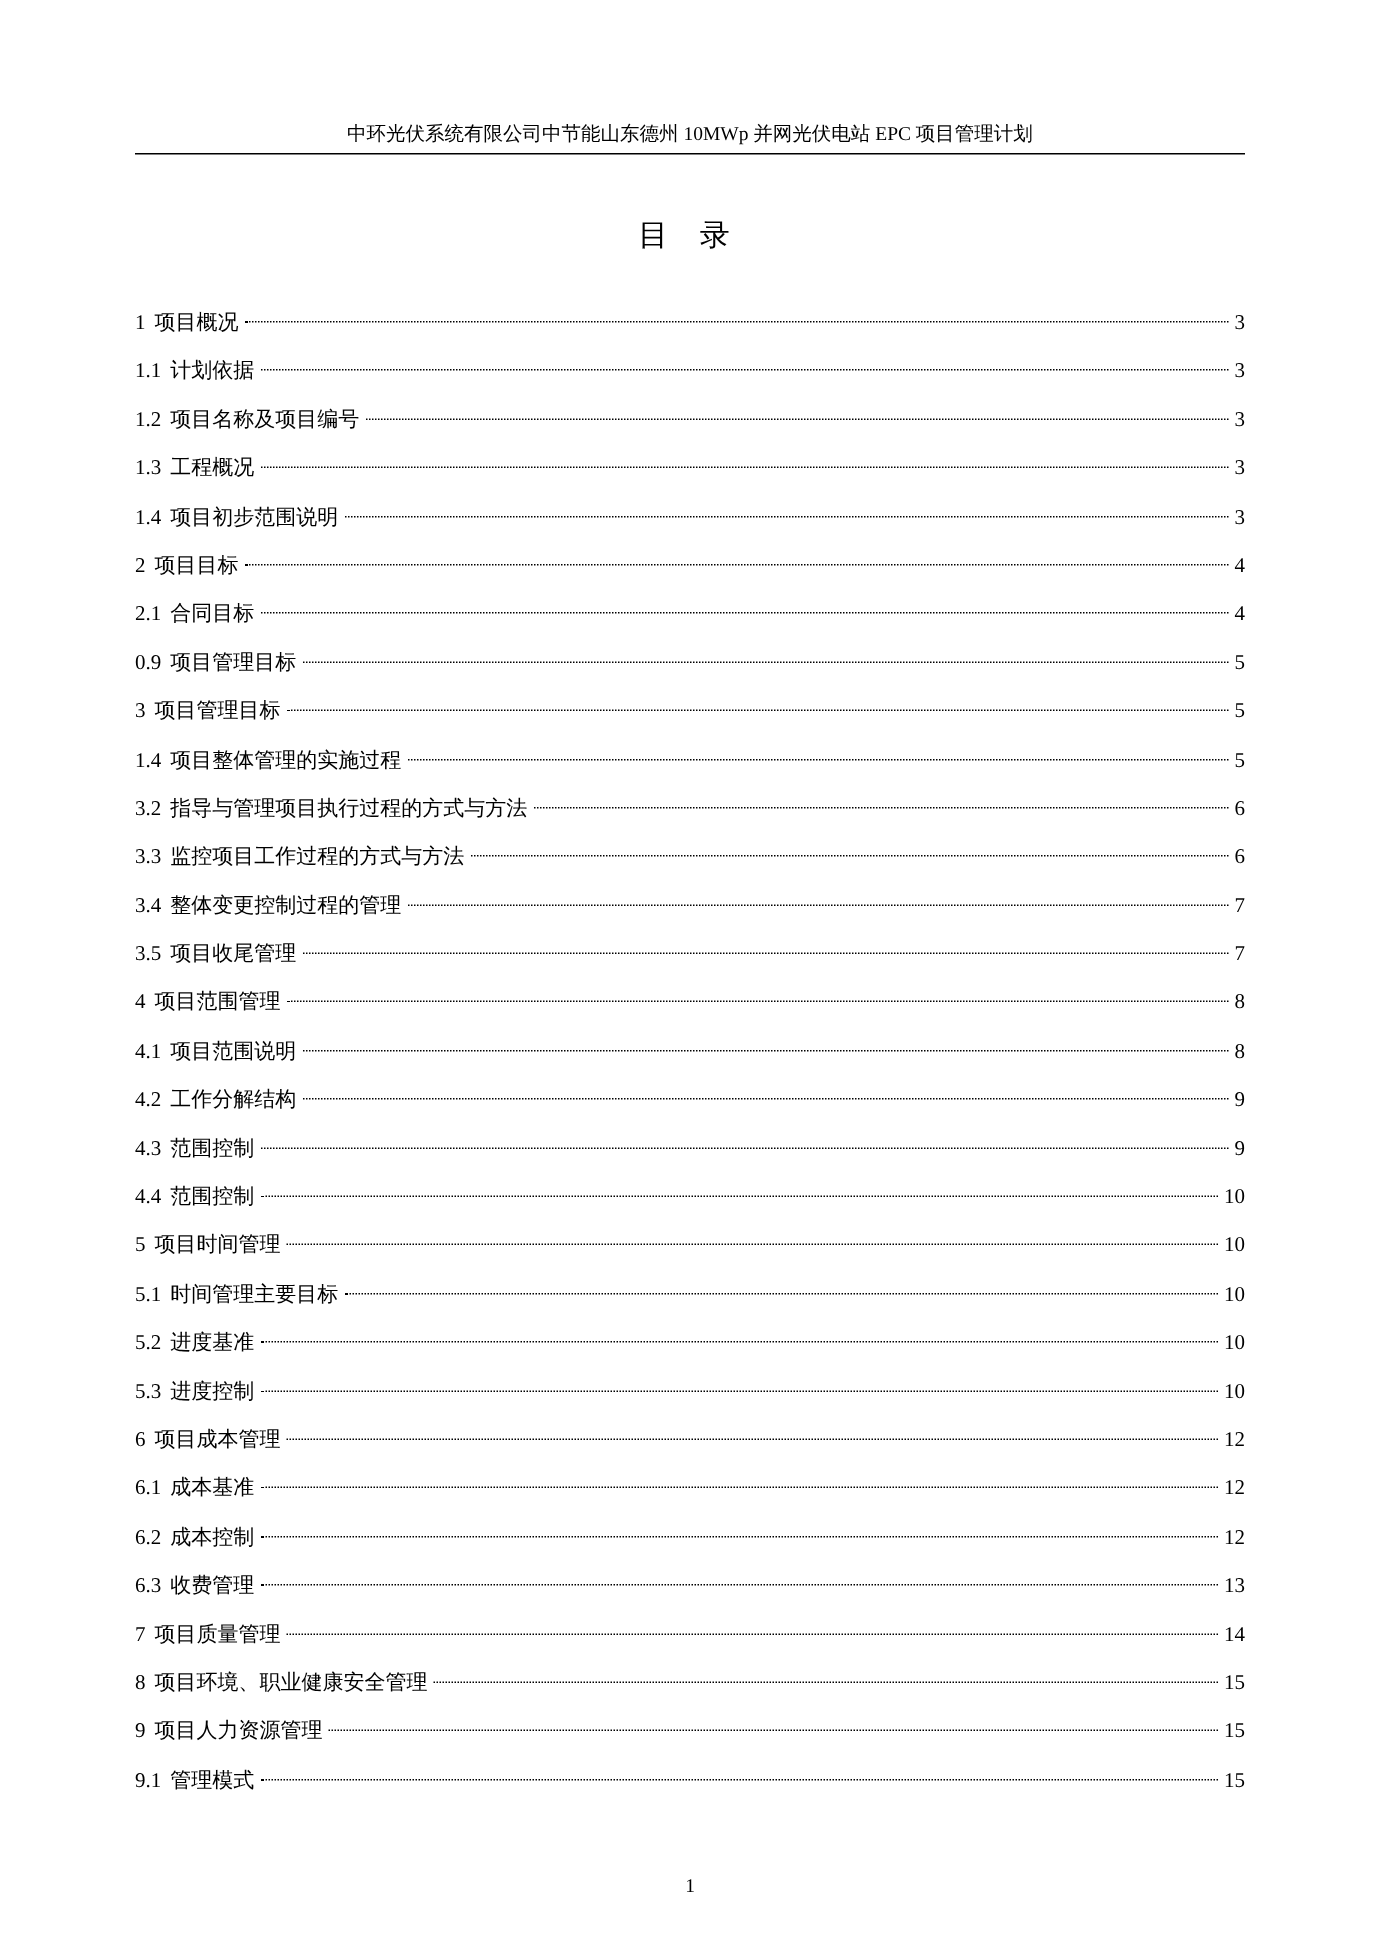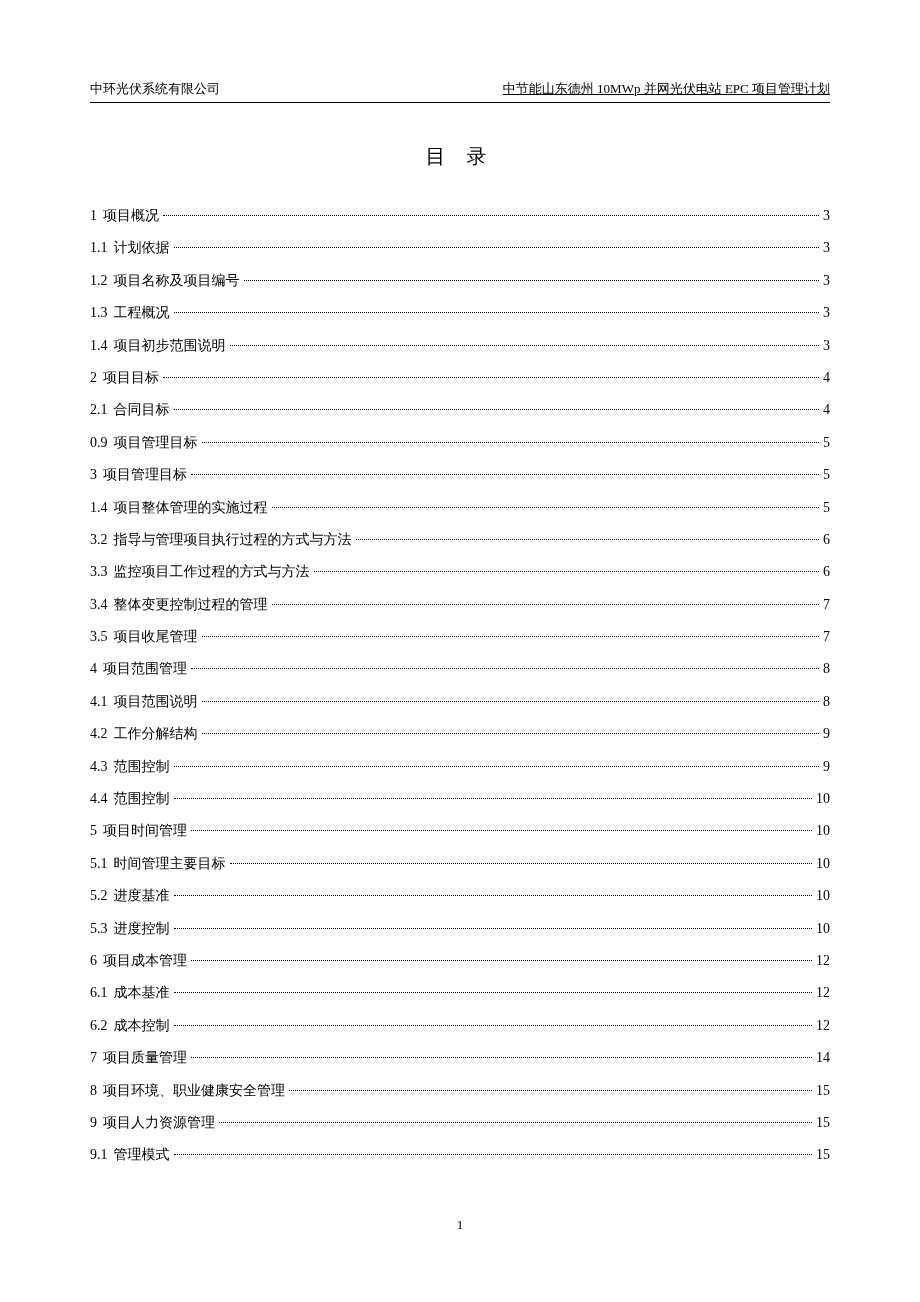--- a/index.html
+++ b/index.html
@@ -10,33 +10,32 @@
     body {
       font-family: "SimSun", "宋体", serif;
       background: #fff;
       width: 920px;
       margin: 0 auto;
       padding: 80px 90px 40px 90px;
       color: #000;
     }
     .header-row {
       display: flex;
-      justify-content: space-between;
+      justify-content: center;
       align-items: baseline;
       border-bottom: 1px solid #000;
       padding-bottom: 4px;
       margin-bottom: 40px;
       font-size: 13px;
     }
     .header-left {
       font-family: "SimSun", "宋体", serif;
     }
     .header-right {
       font-family: "SimSun", "宋体", serif;
-      text-decoration: underline;
     }
     .title {
       text-align: center;
       font-size: 20px;
       font-family: "SimSun", "宋体", serif;
       letter-spacing: 8px;
       margin-bottom: 35px;
       font-weight: normal;
     }
     .toc-entry {
@@ -232,20 +231,26 @@
       <span class="toc-dots"></span>
       <span class="toc-page">12</span>
     </div>
     <div class="toc-entry">
       <span class="toc-num">6.2</span>
       <span class="toc-label">成本控制</span>
       <span class="toc-dots"></span>
       <span class="toc-page">12</span>
     </div>
     <div class="toc-entry">
+      <span class="toc-num">6.3</span>
+      <span class="toc-label">收费管理</span>
+      <span class="toc-dots"></span>
+      <span class="toc-page">13</span>
+    </div>
+    <div class="toc-entry">
       <span class="toc-num">7</span>
       <span class="toc-label">项目质量管理</span>
       <span class="toc-dots"></span>
       <span class="toc-page">14</span>
     </div>
     <div class="toc-entry">
       <span class="toc-num">8</span>
       <span class="toc-label">项目环境、职业健康安全管理</span>
       <span class="toc-dots"></span>
       <span class="toc-page">15</span>

